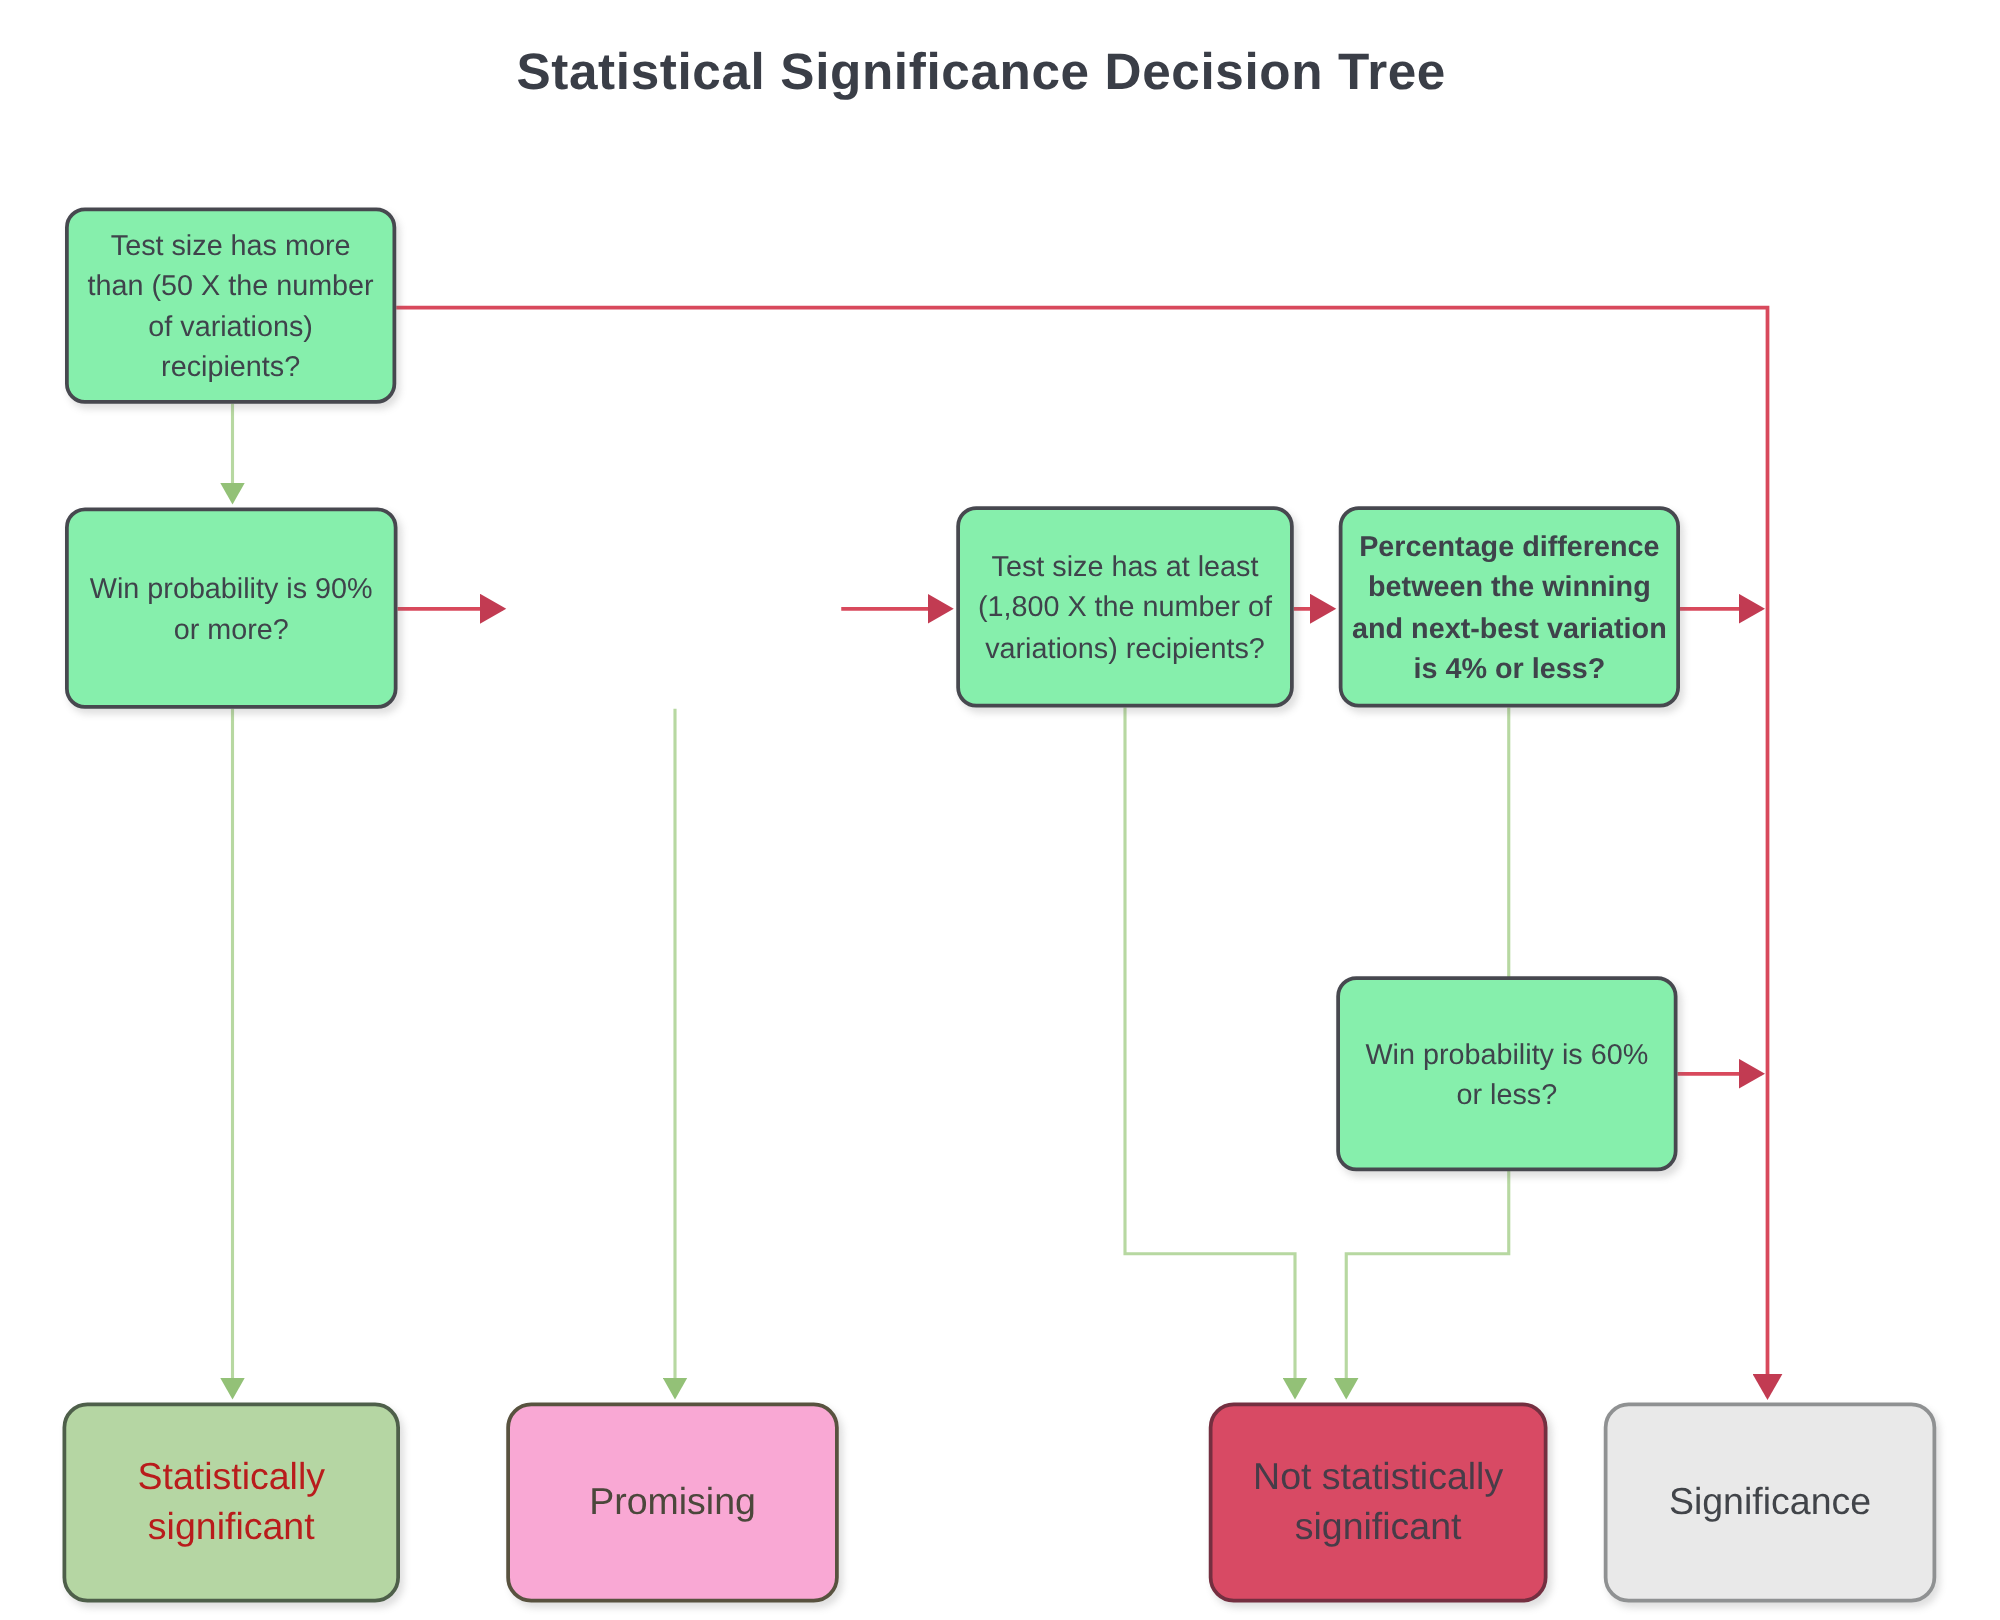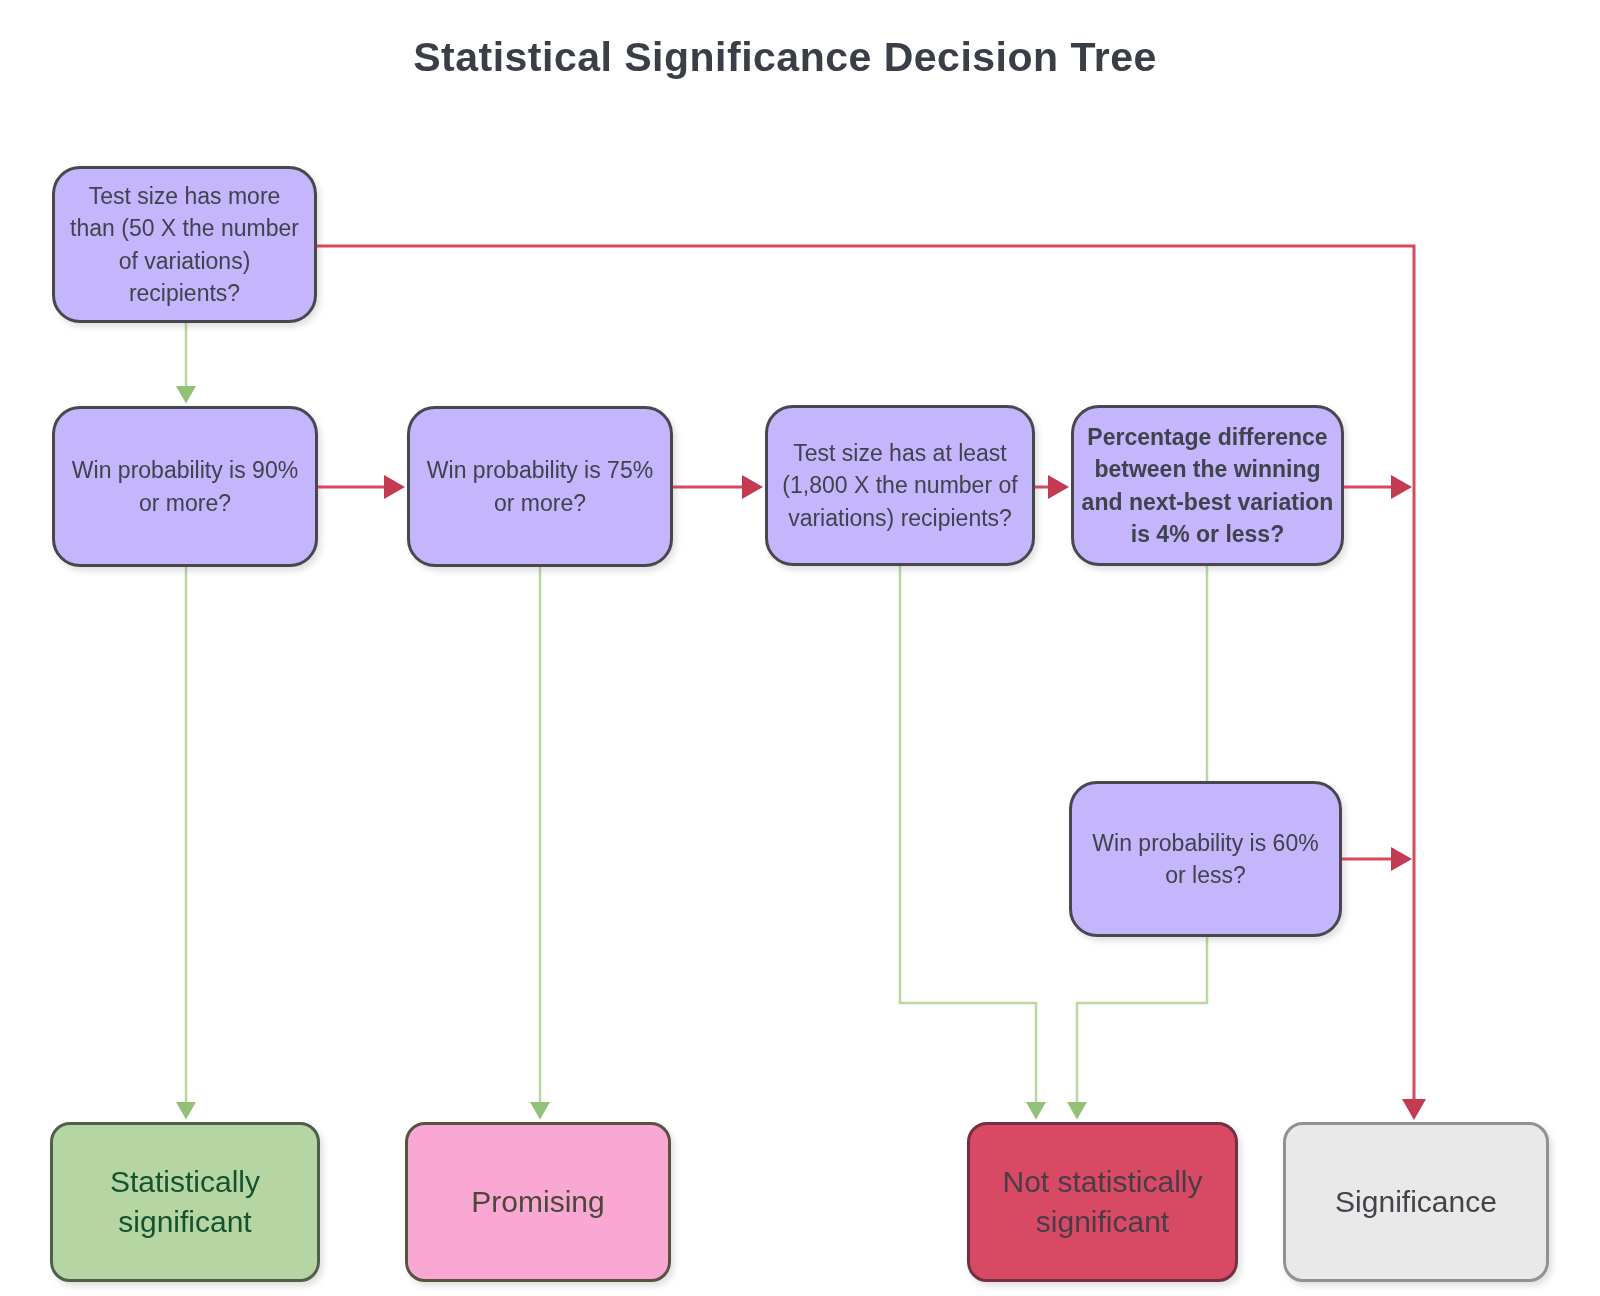--- a/index.html
+++ b/index.html
@@ -35,43 +35,43 @@
     z-index: 0;
   }
   .node {
     position: absolute;
     z-index: 1;
     box-sizing: border-box;
     display: flex;
     align-items: center;
     justify-content: center;
     text-align: center;
-    border-radius: 28px;
-    background: #c4b5fd;
+    border-radius: 16px;
+    background: #86efac;
     border: 3px solid #47484f;
     color: #3f434b;
     font-size: 23px;
     line-height: 1.4;
     padding: 8px 12px;
     box-shadow: 3px 4px 6px rgba(110,110,110,0.22);
   }
   .outcome {
     font-size: 30px;
     line-height: 1.35;
     border-radius: 20px;
   }
   .q1  { left: 52px;   top: 166px; width: 265px; height: 157px; }
   .q90 { left: 52px;   top: 406px; width: 266px; height: 161px; }
   .q75 { left: 407px;  top: 406px; width: 266px; height: 161px; }
   .q1800 { left: 765px; top: 405px; width: 270px; height: 161px; padding: 0 6px; }
   .q4  { left: 1071px; top: 405px; width: 273px; height: 161px; padding: 8px 4px; font-weight: bold; }
   .q60 { left: 1069px; top: 781px; width: 273px; height: 156px; }
 
   .r-sig  { left: 50px;   top: 1122px; width: 270px; height: 160px;
-            background: #b5d6a3; border-color: #4e5f4a; color: #14532d; }
+            background: #b5d6a3; border-color: #4e5f4a; color: #b91c1c; }
   .r-prom { left: 405px;  top: 1122px; width: 266px; height: 160px;
             background: #f9a8d4; border-color: #58523f; color: #4b473b; }
   .r-nsig { left: 919px;  top: 1122px; width: 271px; height: 160px;
             background: #d84a64; border-color: #742f40; color: #473c48; margin-left: 48px; }
   .r-inc  { left: 1283px; top: 1122px; width: 266px; height: 160px;
             background: #e9e9e9; border-color: #8f9192; color: #414449; }
 </style>
 </head>
 <body>
 
@@ -108,23 +108,20 @@
   </svg>
 
   <div class="node q1">
     <span>Test size has more than (50 X the number of variations) recipients?</span>
   </div>
 
   <div class="node q90">
     <span>Win probability is 90% or more?</span>
   </div>
 
-  <div class="node q75">
-    <span>Win probability is 75% or more?</span>
-  </div>
 
   <div class="node q1800">
     <span>Test size has at least (1,800 X the number of variations) recipients?</span>
   </div>
 
   <div class="node q4">
     <span>Percentage difference between the winning and next-best variation is 4% or less?</span>
   </div>
 
   <div class="node q60">

